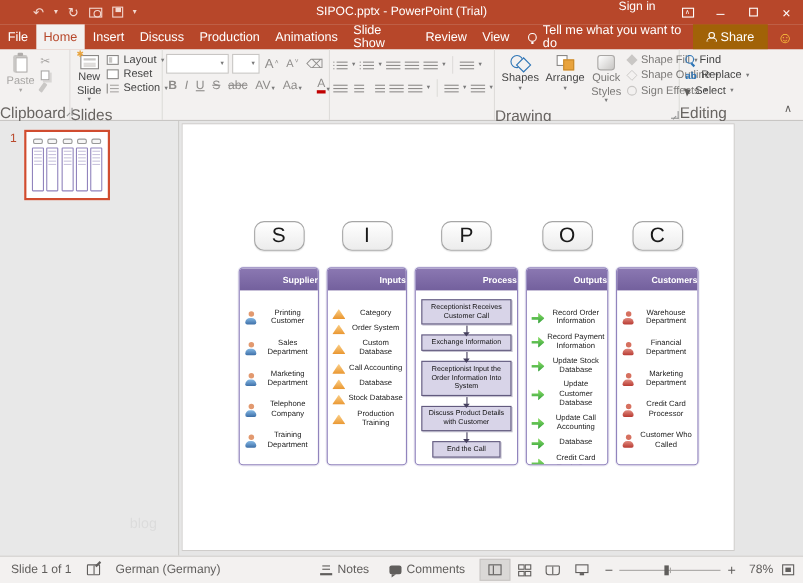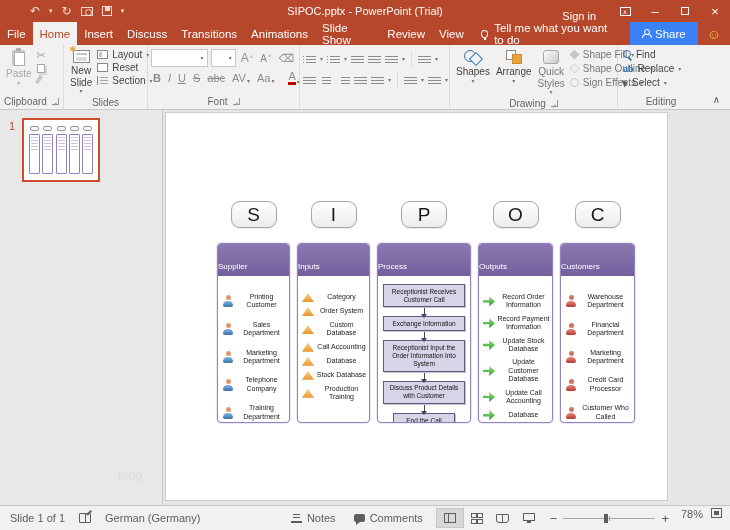--- a/index.html
+++ b/index.html
@@ -10,44 +10,44 @@
   
   .titlebar { height:22px; background:#B7472A; position:relative; display:flex; align-items:center; color:#fff; flex:0 0 auto; }
   .qat { display:flex; align-items:center; gap:9px; padding-left:30px; font-size:12px; }
   .qat .glyph { color:#F3D8D0; cursor:pointer; line-height:1; }
   .mini-caret { font-size:7px; color:#F3D8D0; }
   .save-ic { width:10px; height:10px; border:1px solid #F3D8D0; position:relative; }
   .save-ic::before { content:""; position:absolute; top:0; left:2px; width:5px; height:4px; background:#F3D8D0; }
   .rec-ic { width:12px; height:9px; border:1px solid #F3D8D0; position:relative; }
   .rec-ic::after { content:""; position:absolute; left:3px; top:1px; width:5px; height:5px; border:1px solid #F3D8D0; border-radius:50%; }
   .tb-title { position:absolute; left:0; right:0; text-align:center; font-size:11px; color:#fff; pointer-events:none; }
-  .tb-right { margin-left:auto; display:flex; align-items:flex-end; height:100%; }
+  .tb-right { margin-left:auto; display:flex; align-items:flex-start; height:100%; }
   .signin { font-size:11px; padding:0 14px; cursor:pointer; }
   .winbtn { width:30px; height:100%; display:flex; align-items:center; justify-content:center; font-size:13px; cursor:pointer; color:#fff; }
   .ribopt-ic { width:11px; height:9px; border:1px solid #fff; display:flex; align-items:center; justify-content:center; font-size:6px; }
   .max-ic { width:8px; height:8px; border:1px solid #fff; }
 
   
   .tabsrow { height:23px; background:#B7472A; display:flex; align-items:stretch; flex:0 0 auto; }
   .rtab { padding:0 7px; display:flex; align-items:center; font-size:11.5px; color:#fff; cursor:pointer; }
   .rtab.active { background:#F3F1F0; color:#B7472A; }
   .tellme { display:flex; align-items:center; gap:6px; color:#fff; font-size:11.5px; padding:0 10px; cursor:pointer; }
   .bulb { width:8px; height:8px; border:1px solid #fff; border-radius:50%; position:relative; }
   .bulb::after { content:""; position:absolute; left:2px; bottom:-3px; width:2px; height:2px; background:#fff; }
-  .sharebtn { margin-left:auto; display:flex; align-items:center; gap:5px; background:#3b82f6; color:#fff; font-size:11.5px; padding:0 12px; cursor:pointer; }
+  .sharebtn { margin-left:auto; display:flex; align-items:center; gap:5px; background:#a16207; color:#fff; font-size:11.5px; padding:0 12px; cursor:pointer; }
   .share-person { width:8px; height:9px; position:relative; }
   .share-person::before { content:""; position:absolute; top:0; left:2px; width:4px; height:4px; border:1px solid #fff; border-radius:50%; }
   .share-person::after { content:""; position:absolute; bottom:0; left:0; width:8px; height:3px; border:1px solid #fff; border-bottom:none; border-radius:4px 4px 0 0; }
   .smiley { display:flex; align-items:center; padding:0 9px; color:#FFC83D; font-size:14px; cursor:pointer; }
 
   
   .ribbon { height:65px; background:#F3F1F0; border-bottom:1px solid #C8C6C4; display:flex; flex:0 0 auto; }
   .grp { display:flex; flex-direction:column; border-right:1px solid #DEDCDA; }
   .grp-body { flex:1; display:flex; padding:3px 3px 0; }
-  .grp-label { height:15px; font-size:10px; color:#686461; display:flex; align-items:center; justify-content:center; gap:5px; }
+  .grp-label { height:15px; font-size:14px; color:#686461; display:flex; align-items:center; justify-content:space-between; gap:5px; }
   .launcher { width:7px; height:7px; border-right:1px solid #939393; border-bottom:1px solid #939393; position:relative; cursor:pointer; }
   .launcher::after { content:""; position:absolute; right:1px; bottom:1px; width:4px; height:1px; background:#939393; transform:rotate(-45deg); transform-origin:right bottom; }
   .bigbtn { display:flex; flex-direction:column; align-items:center; justify-content:flex-start; font-size:10px; color:#444; text-align:center; cursor:pointer; padding:2px 3px; }
   .bigbtn .cap { line-height:1.15; }
   .caret { font-size:6px; color:#7a7a7a; line-height:1; }
   .disabled, .disabled * { color:#A8A6A4 !important; }
   .sidecol { display:flex; flex-direction:column; justify-content:flex-start; gap:2px; padding:1px 2px; }
   .srow { display:flex; align-items:center; gap:4px; font-size:10px; color:#444; cursor:pointer; white-space:nowrap; }
 
   .clip-ic { width:13px; height:16px; background:#C9C7C5; border-radius:2px; position:relative; margin-bottom:2px; }
@@ -121,21 +121,21 @@
 
   .canvas { flex:1; position:relative; background:#E6E6E6; }
   .slide { position:absolute; left:2px; top:2px; width:503px; height:389px; background:#fff; border:1px solid #CFCDCB; }
 
   
   .sipoc { position:absolute; left:51px; top:88px; display:flex; gap:7px; align-items:flex-start; }
   .scol { display:flex; flex-direction:column; align-items:center; }
   .w72 { width:73px; } .w94 { width:94px; } .w75 { width:75px; }
   .pill { width:46px; height:27px; border:1px solid #A6A6A6; border-radius:9px; background:linear-gradient(#FFFFFF,#ECECEC); display:flex; align-items:center; justify-content:center; font-size:19px; color:#1a1a1a; margin-bottom:15px; box-shadow:0 1px 1px rgba(0,0,0,.1); cursor:pointer; }
   .colbox { width:100%; height:180px; border:1px solid #9184BD; border-radius:4px; background:#fff; overflow:hidden; display:flex; flex-direction:column; box-shadow:0 0 0 1px rgba(145,132,189,.18); cursor:pointer; }
-  .colhdr { background:linear-gradient(#8B78B2,#73609D); color:#fff; font-weight:normal; font-size:8px; text-align:left; padding:18px 0 5px; flex:0 0 auto; }
+  .colhdr { background:linear-gradient(#8B78B2,#73609D); color:#fff; font-weight:bold; font-size:8px; text-align:right; padding:6px 0 5px; flex:0 0 auto; }
   .colbody { flex:1; display:flex; flex-direction:column; padding:17px 2px 6px; }
   .g11 { gap:11px; } .g6 { gap:5px; }
   .itm { display:flex; align-items:center; }
   .itm .lbl { flex:1; text-align:center; font-size:7px; line-height:1.2; color:#222; }
   .ic-cell { width:16px; display:flex; justify-content:center; flex:0 0 auto; }
   .icn-person { width:10px; height:12px; position:relative; }
   .icn-person::before { content:""; position:absolute; top:0; left:2.5px; width:5px; height:5px; border-radius:50%; }
   .icn-person::after { content:""; position:absolute; bottom:0; left:0; width:10px; height:6px; border-radius:5px 5px 2px 2px; }
   .icn-person.blue::before { background:#E2996F; }
   .icn-person.blue::after { background:linear-gradient(#85B8E4,#3D6FA8); }
@@ -148,21 +148,21 @@
   .pbox { width:82px; background:#D8D4E8; border:1px solid #625A7E; font-size:6.5px; line-height:1.25; text-align:center; color:#111; padding:2.5px 2px; box-shadow:1px 1px 0 rgba(90,80,120,.35); }
   .flow-arrow { width:1px; height:7px; background:#46405E; position:relative; margin:1px 0; }
   .flow-arrow::after { content:""; position:absolute; left:-2.5px; bottom:-3px; width:0; height:0; border-left:3px solid transparent; border-right:3px solid transparent; border-top:4px solid #46405E; }
 
   
   .statusbar { height:25px; background:#F3F1F0; border-top:1px solid #C8C6C4; display:flex; align-items:center; font-size:11px; color:#605E5C; flex:0 0 auto; padding:0 8px 0 10px; }
   .sb-left { display:flex; align-items:center; gap:14px; }
   .book-ic { width:12px; height:10px; border:1px solid #605E5C; border-radius:1px; position:relative; cursor:pointer; }
   .book-ic::before { content:""; position:absolute; left:5px; top:0; width:1px; height:8px; background:#605E5C; }
   .book-ic::after { content:""; position:absolute; right:-2px; top:-2px; width:6px; height:1.5px; background:#605E5C; transform:rotate(-45deg); }
-  .sb-right { margin-left:auto; display:flex; gap:8px; }
+  .sb-right { margin-left:auto; display:flex; align-items:center; gap:8px; }
   .sb-item { display:flex; align-items:center; gap:5px; cursor:pointer; padding:3px 5px; }
   .notes-ic { width:11px; height:9px; position:relative; }
   .notes-ic::before { content:""; position:absolute; top:0; left:2px; right:2px; height:1px; background:#605E5C; box-shadow:0 3px 0 #605E5C; }
   .notes-ic::after { content:""; position:absolute; bottom:0; left:0; right:0; height:1.5px; background:#605E5C; }
   .comment-ic { width:11px; height:8px; background:#605E5C; border-radius:2px; position:relative; }
   .comment-ic::after { content:""; position:absolute; left:2px; bottom:-3px; width:0; height:0; border-top:3px solid #605E5C; border-right:4px solid transparent; }
   .views { display:flex; align-items:center; }
   .vbtn { padding:4px 7px; display:flex; align-items:center; cursor:pointer; }
   .vbtn.sel { background:#DAD8D6; border:1px solid #C8C6C4; }
   .v-normal { width:12px; height:10px; border:1px solid #605E5C; position:relative; }
@@ -208,21 +208,21 @@
         </span>
       <span class="winbtn">×</span>
     </div>
   </div>
 
   <div class="tabsrow">
     <div class="rtab">File</div>
     <div class="rtab active">Home</div>
     <div class="rtab">Insert</div>
     <div class="rtab">Discuss</div>
-    <div class="rtab">Transitions</div>
+    <div class="rtab">Production</div>
     <div class="rtab">Animations</div>
     <div class="rtab">Slide Show</div>
     <div class="rtab">Review</div>
     <div class="rtab">View</div>
     <div class="tellme">
       <span class="bulb"></span>
       <span>Tell me what you want to do</span>
     </div>
     <div class="sharebtn">
       <span class="share-person"></span>
@@ -332,24 +332,20 @@
                 <span class="caret">▾</span>
               </span>
             <span class="vsep"></span>
             <span class="fbtn">
                 <span class="fcolor">A</span>
                 <span class="caret">▾</span>
               </span>
           </div>
         </div>
       </div>
-      <div class="grp-label">
-          <span>Font</span>
-          <span class="launcher"></span>
-        </div>
     </div>
 
     <div class="grp" style="width:150px">
       <div class="grp-body">
         <div class="para-stack">
           <div class="para-row">
             <span class="li bullets"></span>
               <span class="caret">▾</span>
             <span class="li bullets"></span>
               <span class="caret">▾</span>

